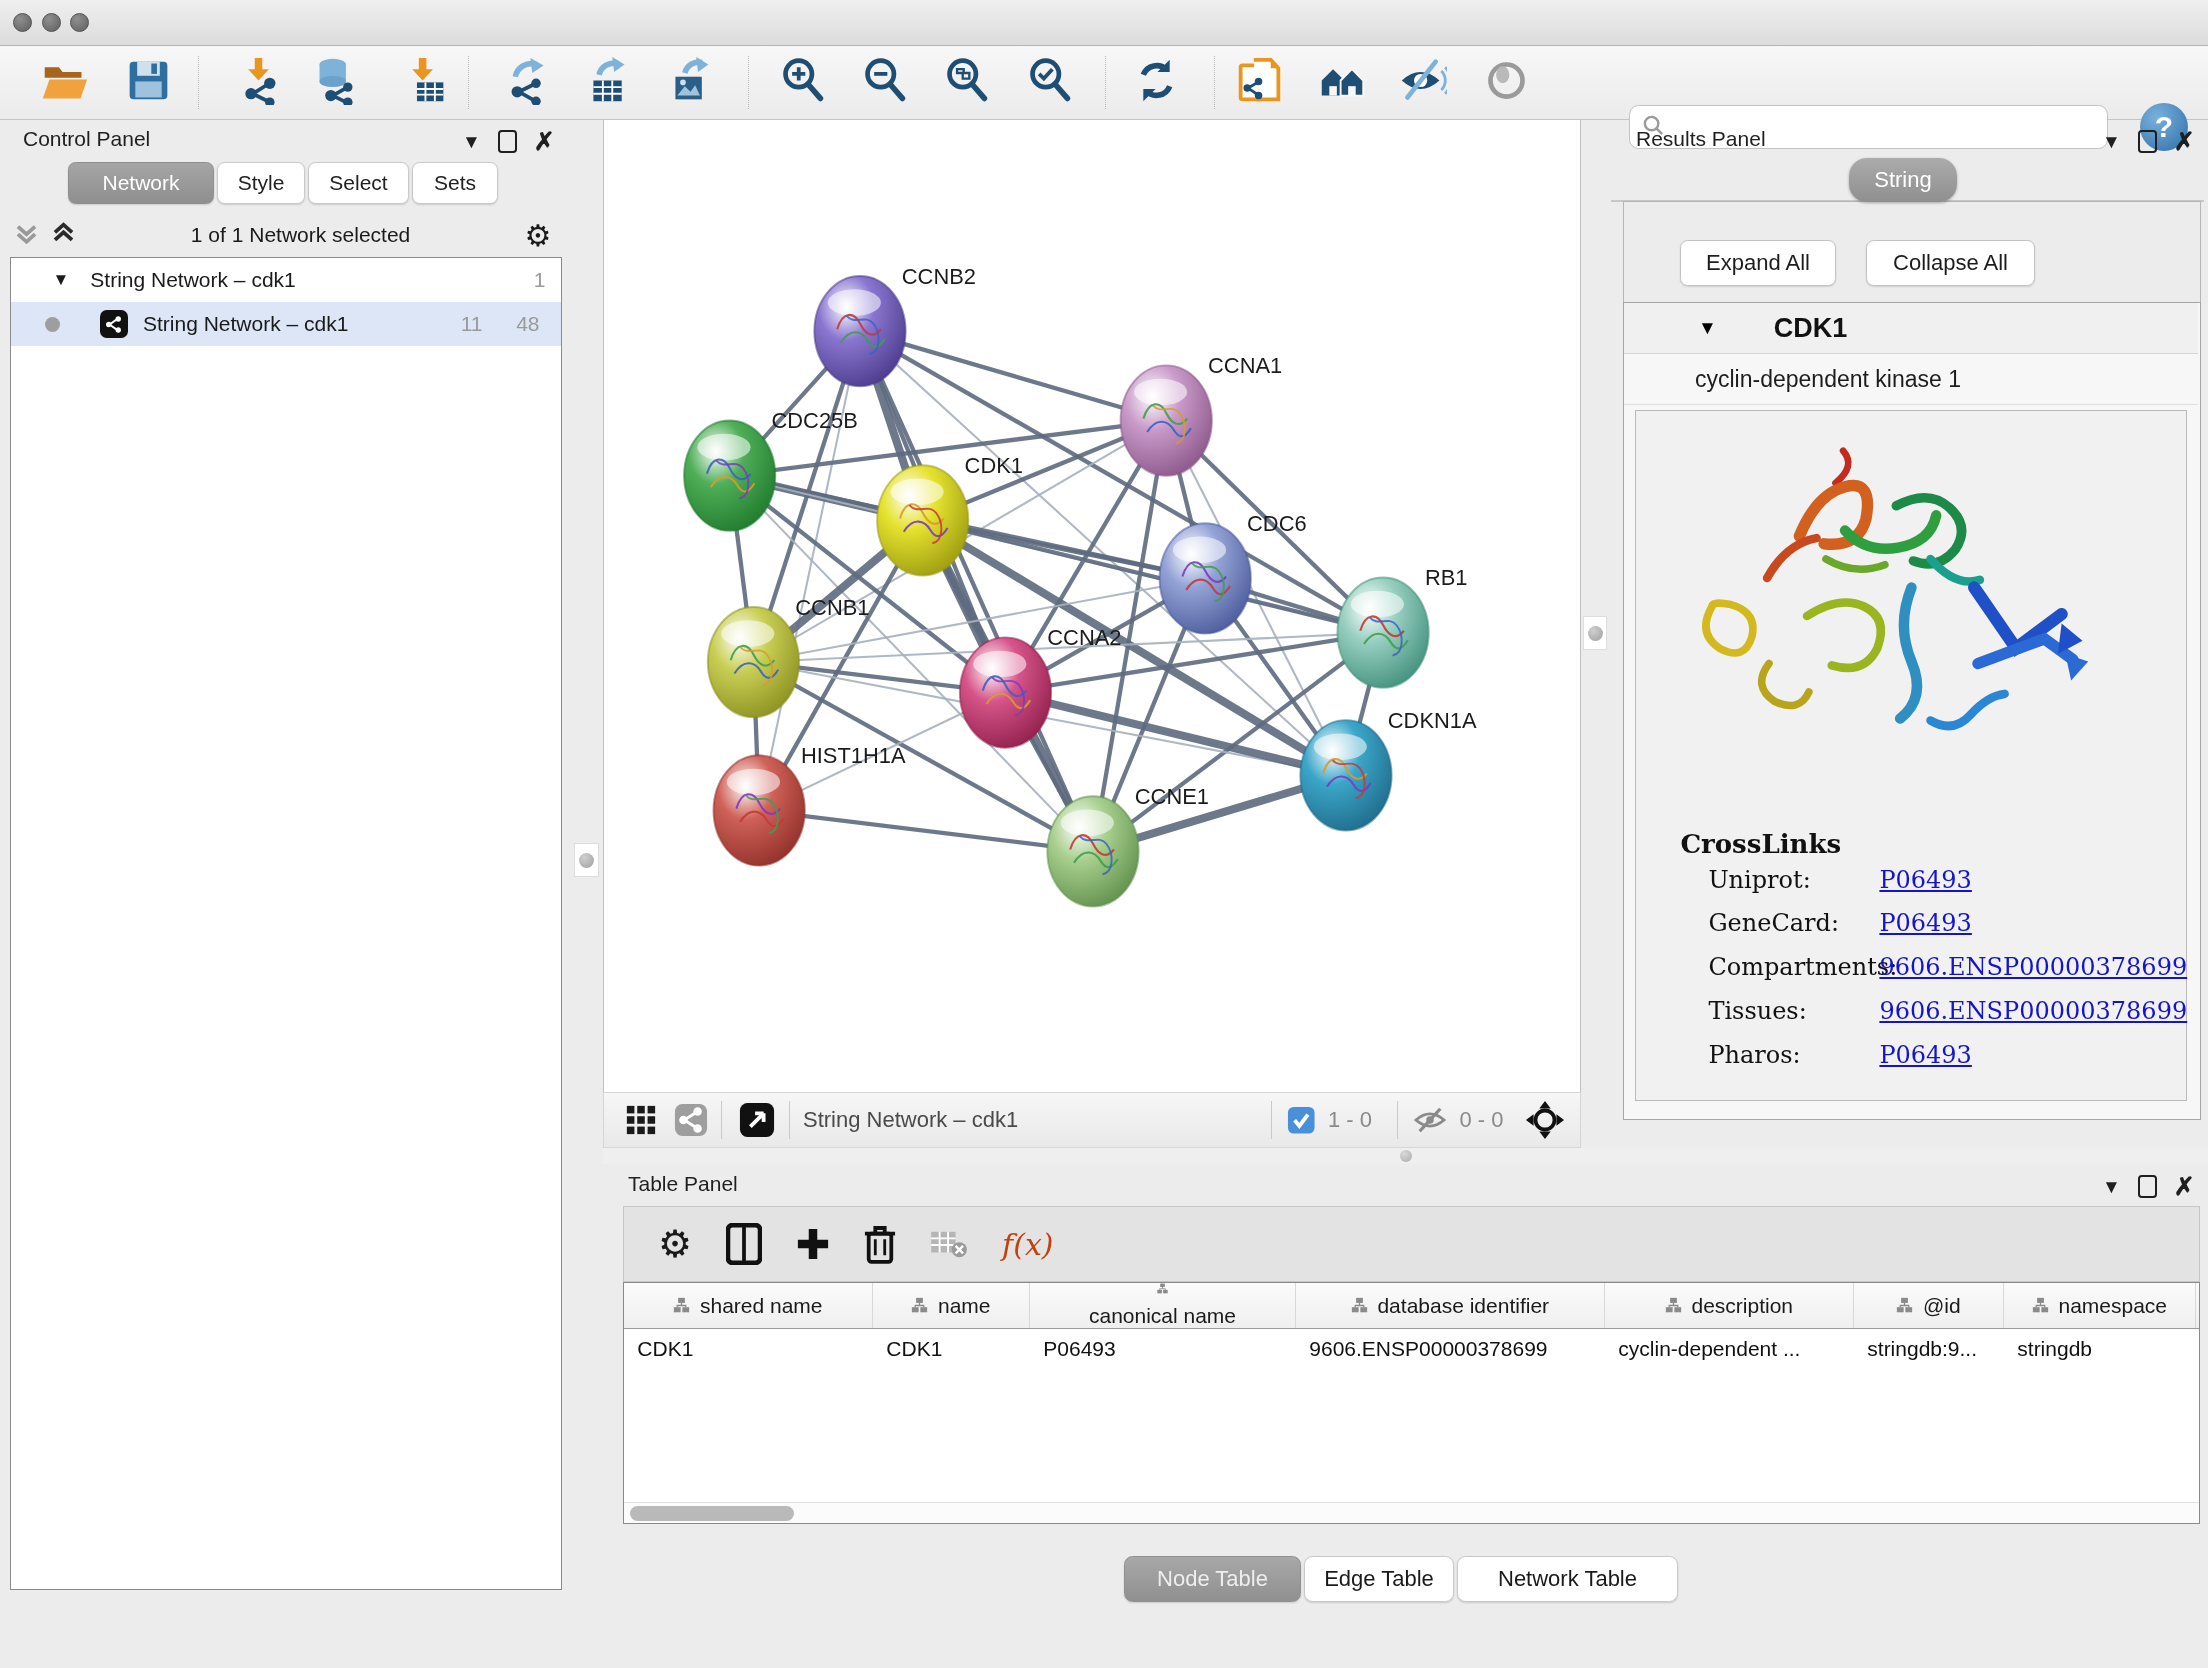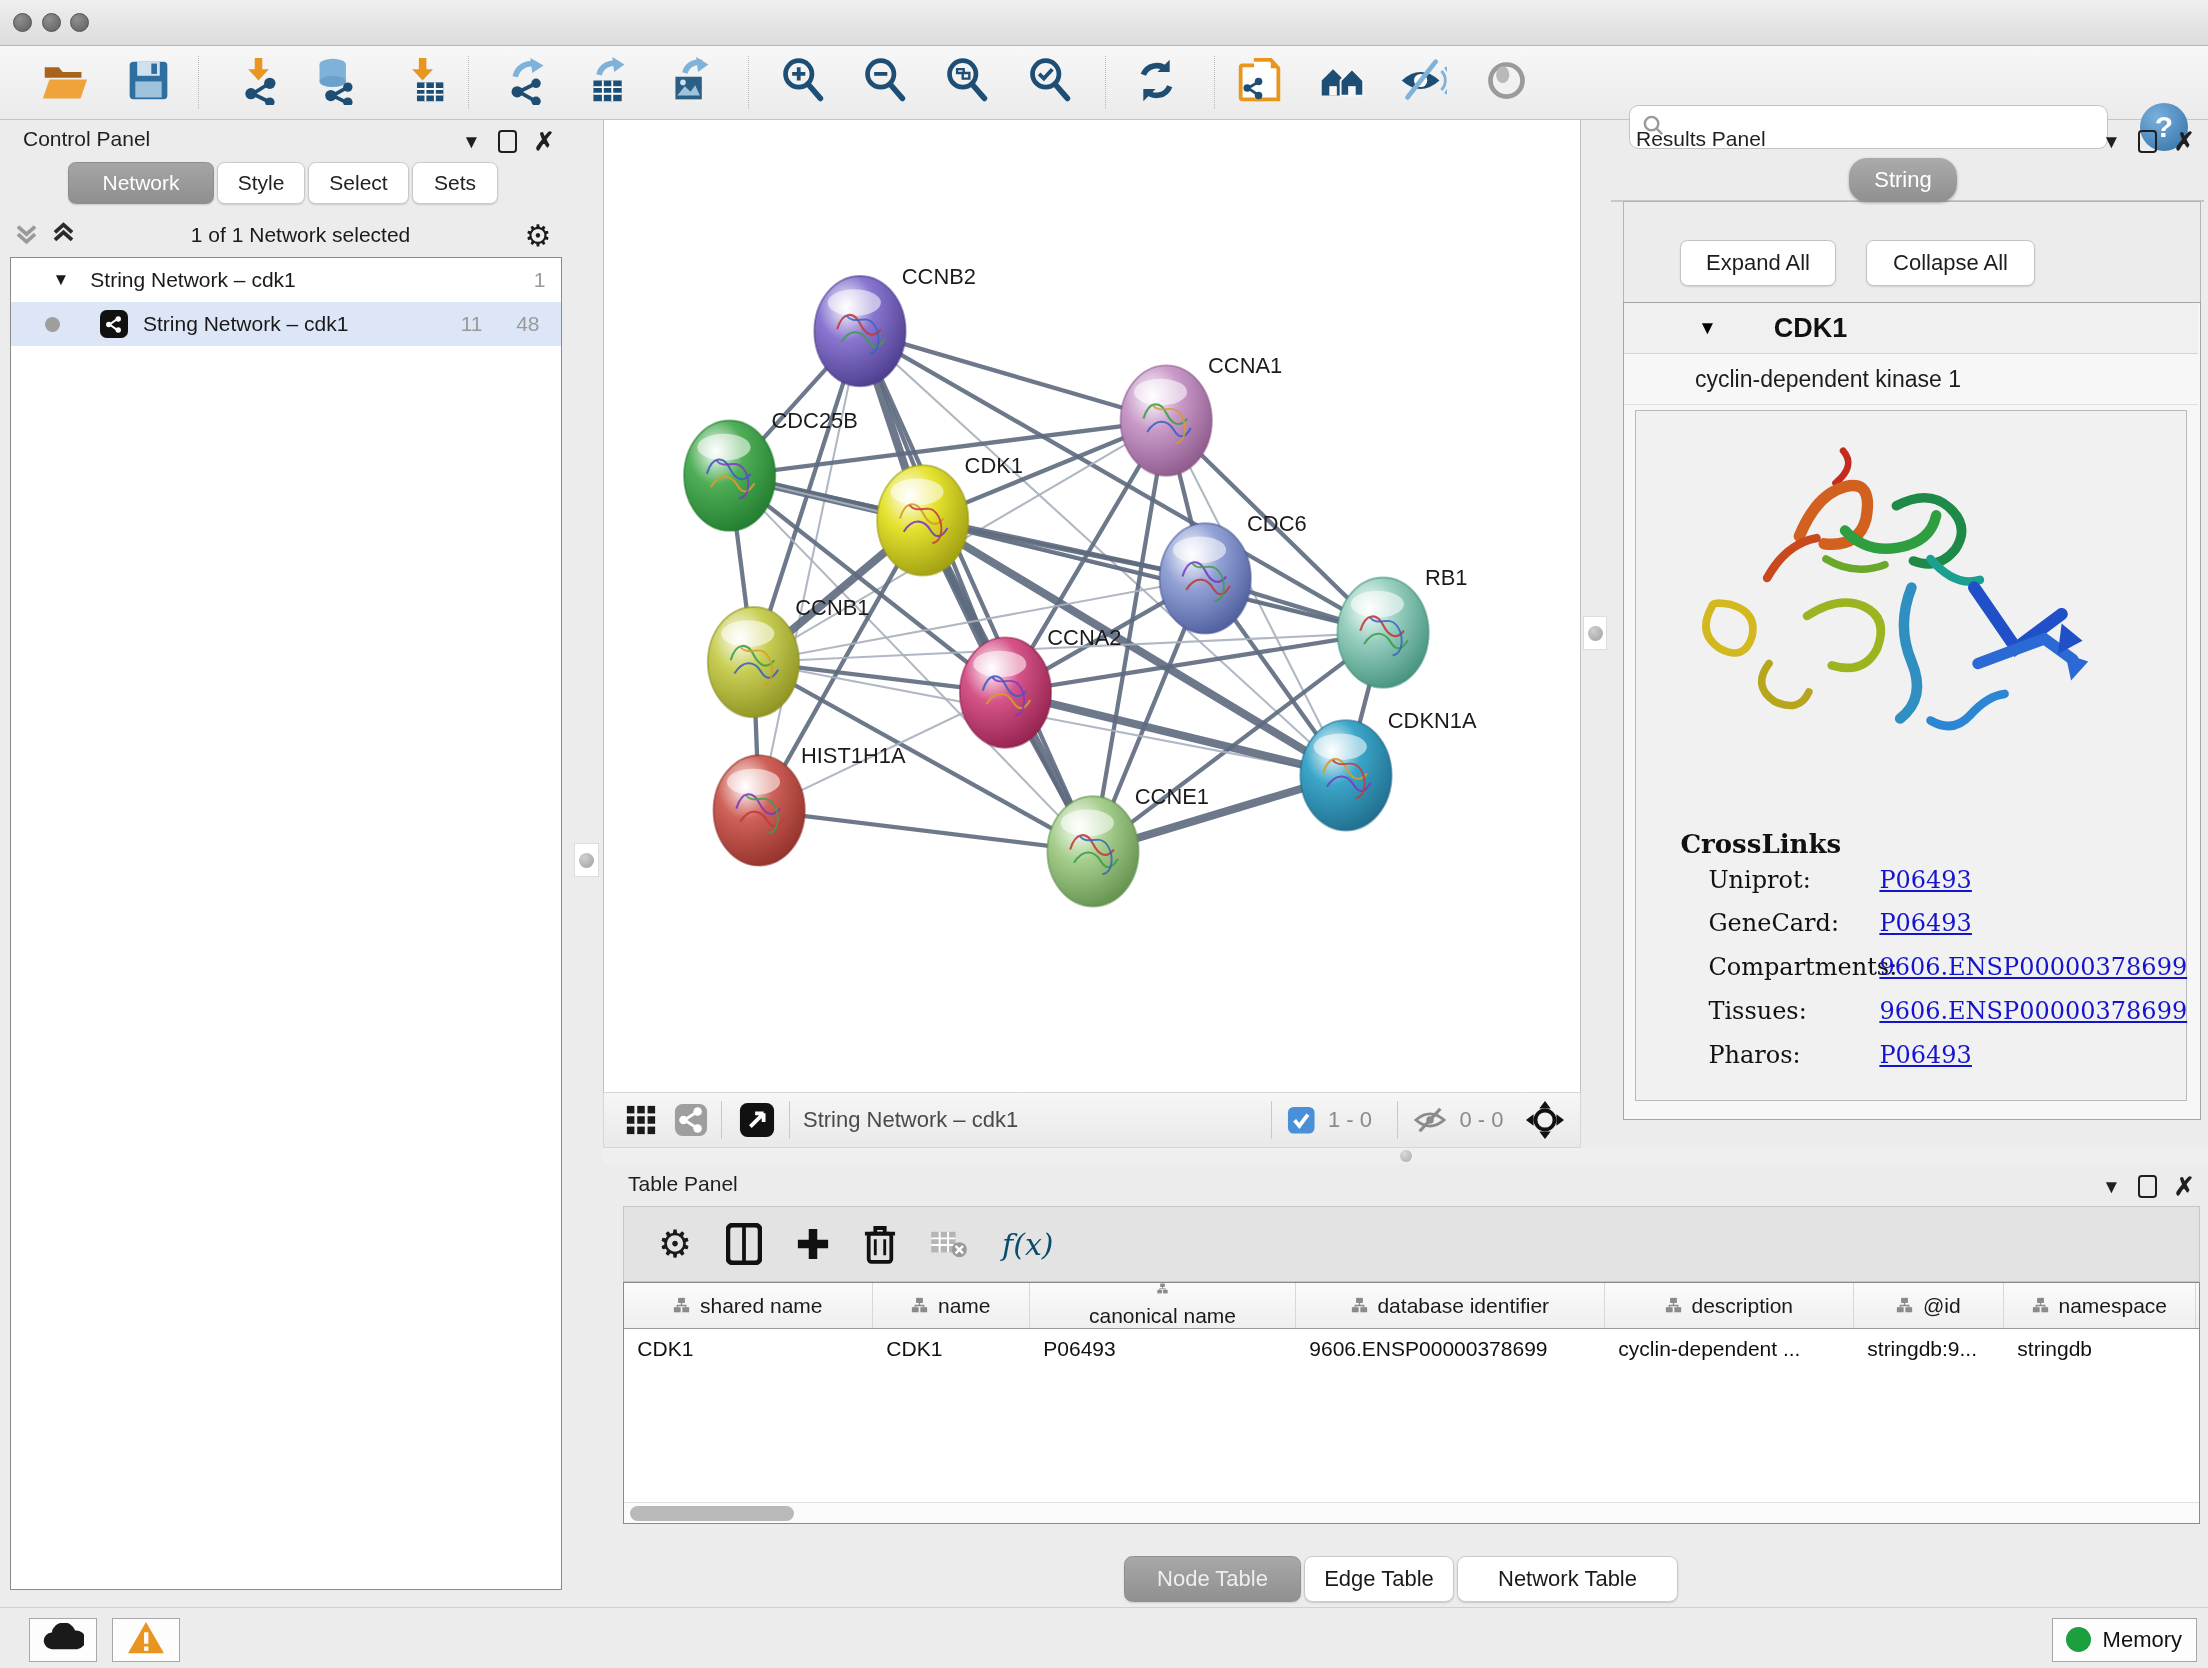--- a/index.html
+++ b/index.html
@@ -48,21 +48,21 @@
   .rp-card{position:absolute;left:1623px;top:302px;width:578px;height:818px;background:#f7f7f7;border:1.9px solid #a5a5a5;}
   .rp-card-head{position:absolute;left:0;top:0;width:574px;height:51px;background:#f0f0f0;border-bottom:1px solid #d5d5d5;display:flex;align-items:center;}
   .rp-desc{position:absolute;left:0;top:51px;width:574px;height:51px;display:flex;align-items:center;font-size:23px;color:#1d1d1d;border-bottom:1px solid #e0e0e0;}
   .rp-inner{position:absolute;left:11.4px;top:107px;width:552px;height:691px;background:#f1f1f1;border:1px solid #b9b9b9;}
   .xl-head{position:absolute;left:44px;top:418px;font-family:"DejaVu Serif",serif;font-weight:bold;font-size:26px;color:#111;}
   .xl-row{position:absolute;font-family:"DejaVu Serif",serif;font-size:24px;color:#111;}
   .xl-link{color:#1414cc;text-decoration:underline;}
   
   .tp-toolbar{position:absolute;left:623px;top:1206px;width:1577px;height:76px;background:#e3e3e3;border:1px solid #c6c6c6;display:flex;align-items:center;}
   .tp-ic{margin-left:34px;display:flex;align-items:center;justify-content:center;}
-  .fx{font-family:"DejaVu Serif",serif;font-style:italic;font-size:30px;color:#0c4a6e;}
+  .fx{font-family:"DejaVu Serif",serif;font-style:italic;font-size:30px;color:#c2410c;}
   .tp-table{position:absolute;left:623px;top:1282px;width:1577px;height:242px;background:#fff;border:1.9px solid #8a8a8a;}
   .tp-hrow{display:flex;height:46px;background:linear-gradient(#fbfbfb,#efefef);border-bottom:1.9px solid #9a9a9a;}
   .tp-hcell{display:flex;align-items:center;justify-content:center;gap:9.5px;font-size:21px;color:#1a1a1a;border-right:1px solid #d8d8d8;overflow:hidden;white-space:nowrap;}
   .tp-row{display:flex;height:44px;}
   .tp-cell{font-size:21px;color:#111;padding:7.6px 0 0 13.3px;overflow:hidden;white-space:nowrap;}
   .tp-scroll{position:absolute;left:0;bottom:0;width:100%;height:21px;background:#fbfbfb;border-top:1px solid #e0e0e0;}
   .tp-thumb{position:absolute;left:5.7px;top:2.9px;width:164px;height:15px;border-radius:8.6px;background:#b9b9b9;}
   .bt-tab{position:absolute;top:1556px;height:46px;border:1px solid #c9c9c9;background:#fff;border-radius:8.6px;font-size:22px;color:#1a1a1a;display:flex;align-items:center;justify-content:center;box-shadow:0 1px 1.9px rgba(0,0,0,.15);}
   .bt-tab.active{background:linear-gradient(#a8a8a8,#909090);color:#eee;border-color:#909090;}
   
@@ -750,33 +750,15 @@
         <div class="tp-cell" style="width: 192px;">stringdb</div>
       </div>
     <div class="tp-scroll">
         <div class="tp-thumb"></div>
       </div>
   </div>
   <div class="bt-tab active" style="left:1124px;width:177px">Node Table</div>
   <div class="bt-tab" style="left:1304px;width:150px">Edge Table</div>
   <div class="bt-tab" style="left:1457px;width:221px">Network Table</div>
 
-  <div class="statusbar">
-    <div class="sb-box" style="left:28.5px">
-      <span><svg width="42" height="30" viewBox="0 0 44 32">
-            <path d="M11 28a9 9 0 01-1-18A13 13 0 0135 8a8.5 8.5 0 012 20z" fill="#1a1a1a"></path>
-          </svg></span>
-    </div>
-    <div class="sb-box" style="left:112px">
-      <span><svg width="40" height="36" viewBox="0 0 42 38">
-            <path d="M21 2l19 33H2z" fill="#e8941e"></path>
-            <rect x="19" y="13" width="4.5" height="12" fill="#fff"></rect>
-            <rect x="19" y="28" width="4.5" height="4.5" fill="#fff"></rect>
-          </svg></span>
-    </div>
-    <div class="mem-btn">
-      <span class="mem-dot"></span>
-      <span>Memory</span>
-    </div>
-  </div>
 
 </div>
 
 
 </body></html>

